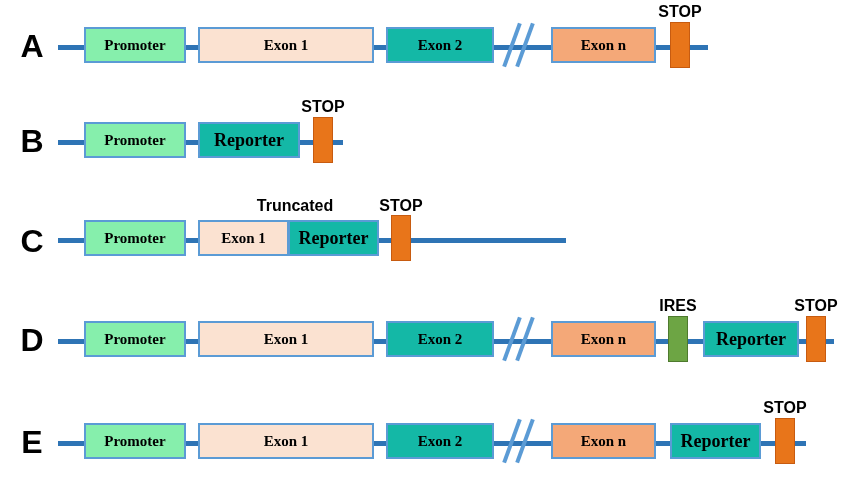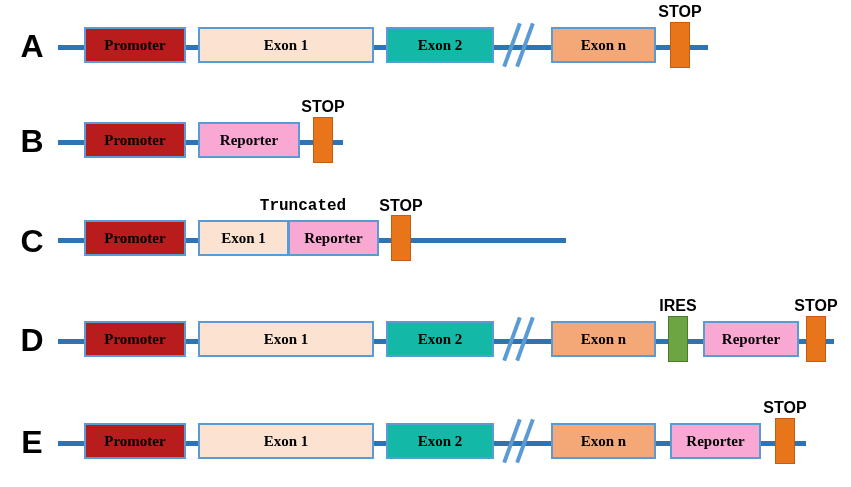--- a/index.html
+++ b/index.html
@@ -50,38 +50,38 @@
     display: flex;
     align-items: center;
     justify-content: center;
     font-family: "Liberation Serif", serif;
     font-weight: bold;
     color: #000000;
     line-height: 1;
     white-space: nowrap;
   }
   .elbox.promoter {
-    background: #b91c1c;
+    background: #86efac;
     font-size: 15px;
   }
   .elbox.exon1 {
     background: #FBE2D1;
     font-size: 15px;
   }
   .elbox.exon2 {
     background: #14b8a6;
     font-size: 15px;
   }
   .elbox.exonn {
     background: #F4A878;
     font-size: 15px;
   }
   .elbox.reporter {
-    background: #f9a8d4;
-    font-size: 15px;
+    background: #14b8a6;
+    font-size: 18px;
   }
   
   .stopbox {
     position: absolute;
     box-sizing: border-box;
     background: #E8751A;
     border: 1px solid #C75B10;
   }
   
   .iresbox {
@@ -155,21 +155,21 @@
     <div class="caption" style="left:288px; top:4px; width:70px;">STOP</div>
   </div>
 
   <div class="row" style="top:193px;height:100px;">
     <div class="panel-letter" style="left:14px; top:32px;">C</div>
 
     <div class="backbone" style="left:58px; top:45px; width:508px;"></div>
 
     <div class="elbox promoter" style="left:84px; top:27px; width:102px; height:36px;">Promoter</div>
 
-    <div class="caption" style="left:208px; top:5px; width:190px;font-family:Liberation Mono, monospace;">Truncated</div>
+    <div class="caption" style="left:200px; top:5px; width:190px;">Truncated</div>
 
     <div class="elbox exon1" style="left:198px; top:27px; width:91px; height:36px;">Exon 1</div>
 
     <div class="elbox reporter" style="left:288px; top:27px; width:91px; height:36px;">Reporter</div>
 
     <div class="stopbox" style="left:391px; top:22px; width:20px; height:46px;"></div>
     <div class="caption" style="left:366px; top:5px; width:70px;">STOP</div>
   </div>
 
   <div class="row" style="top:294px;height:100px;">

